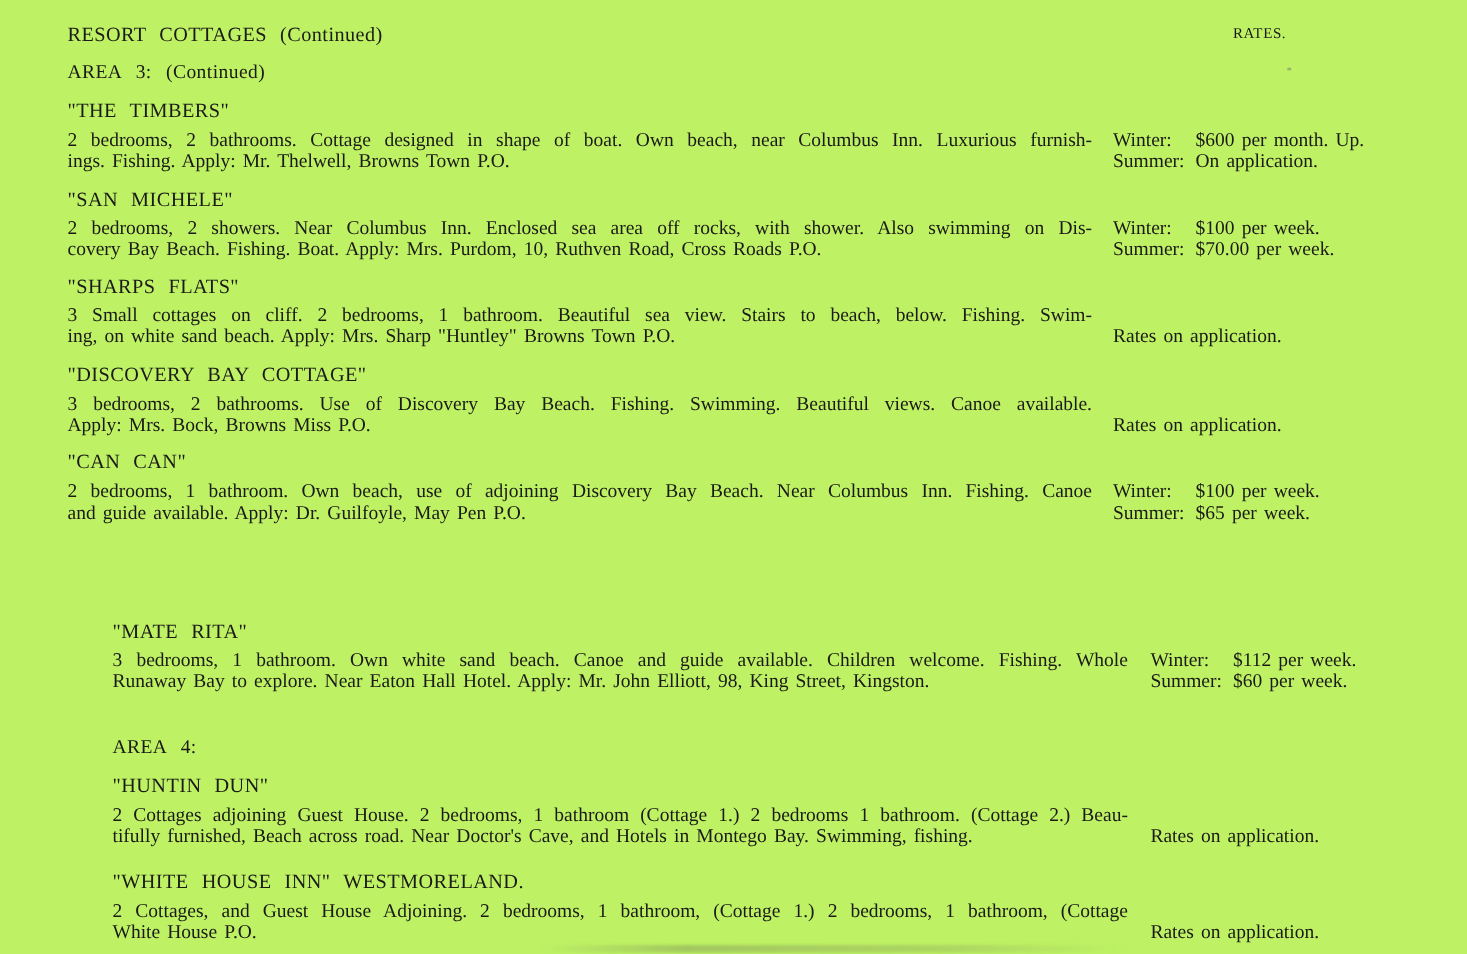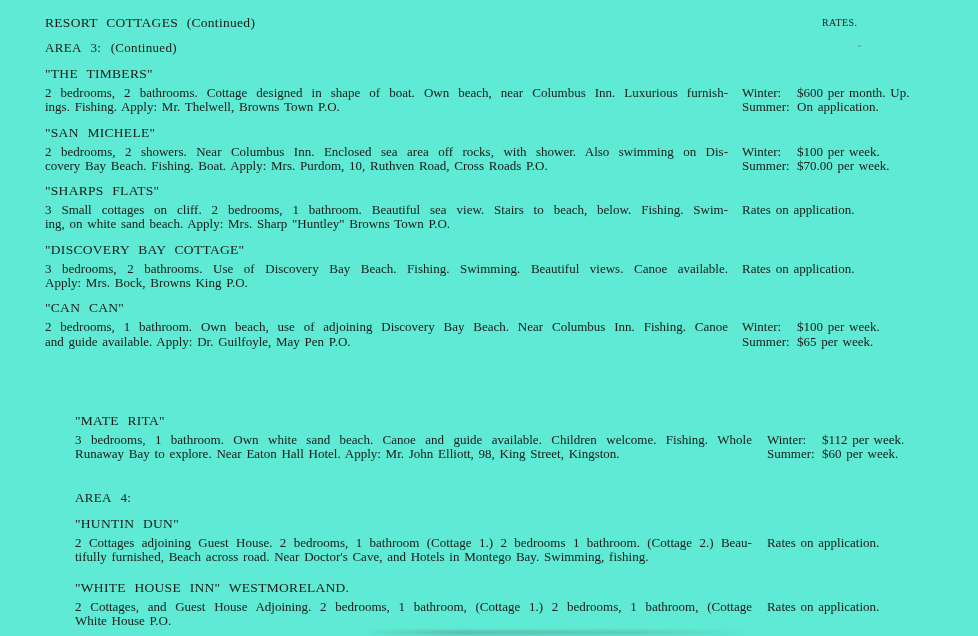--- a/index.html
+++ b/index.html
@@ -1,19 +1,19 @@
 <!DOCTYPE html>
 <html><head>
 <meta charset="utf-8">
 <style>
   html,body { margin:0; padding:0; background:#e8e8e6; }
   .page {
     position:relative;
     width:978px; height:636px;
-    background:#5eead4;
+    background:#bef264;
     overflow:hidden;
     color:#1b1a17;
     font-family:"Liberation Serif","DejaVu Serif",serif;
     -webkit-font-smoothing:antialiased;
   }
   .hdr-left  { position:absolute; left:45px;  top:15px; font-size:13.5px; word-spacing:5px; letter-spacing:.3px; }
   .hdr-right { position:absolute; left:822px; top:17px; font-size:10px;   letter-spacing:.4px; }
 
   .content { position:absolute; top:40px; left:0; right:0; }
 
@@ -24,21 +24,21 @@
   .list.lower { margin-left:75px; }
   .mid-block { margin-top:64px; }
   .area4-label { margin-top:28px; }
 
   .entry { margin-top:10px; }
   .list.lower .entry { margin-top:10px; }
   .list.lower .entry + .entry { margin-top:16px; }
 
   .cname { margin:0 0 4px 0; font-size:13.5px; font-weight:normal; word-spacing:5px; letter-spacing:.3px; }
 
-  .row  { display:flex; align-items:flex-start; }
+  .row  { display:flex; align-items:flex-end; }
   .desc { width:683px; font-size:13px; line-height:14.3px; word-spacing:1.5px; }
   .list.lower .desc { width:680px; }
   .line.j { text-align:justify; text-align-last:justify; }
 
   .rates { margin-left:14px; width:212px; font-size:13px; line-height:14.3px; word-spacing:1.5px; }
   .list.lower .rates { margin-left:15px; }
   .rate-row { display:flex; }
   .rl { width:55px; flex:none; }
   .rv { flex:1; }
   .rate-note { }
@@ -110,21 +110,21 @@
             <div class="rates">
               <div class="rate-note">Rates on application.</div>
             </div>
           </div>
         </section>
         <section class="entry">
           <h3 class="cname">"DISCOVERY BAY COTTAGE"</h3>
           <div class="row">
             <div class="desc">
               <div class="line j">3 bedrooms, 2 bathrooms. Use of Discovery Bay Beach. Fishing. Swimming. Beautiful views. Canoe available.</div>
-              <div class="line">Apply: Mrs. Bock, Browns King P.O.</div>
+              <div class="line">Apply: Mrs. Bock, Browns Miss P.O.</div>
             </div>
             <div class="rates">
               <div class="rate-note">Rates on application.</div>
             </div>
           </div>
         </section>
         <section class="entry">
           <h3 class="cname">"CAN CAN"</h3>
           <div class="row">
             <div class="desc">

